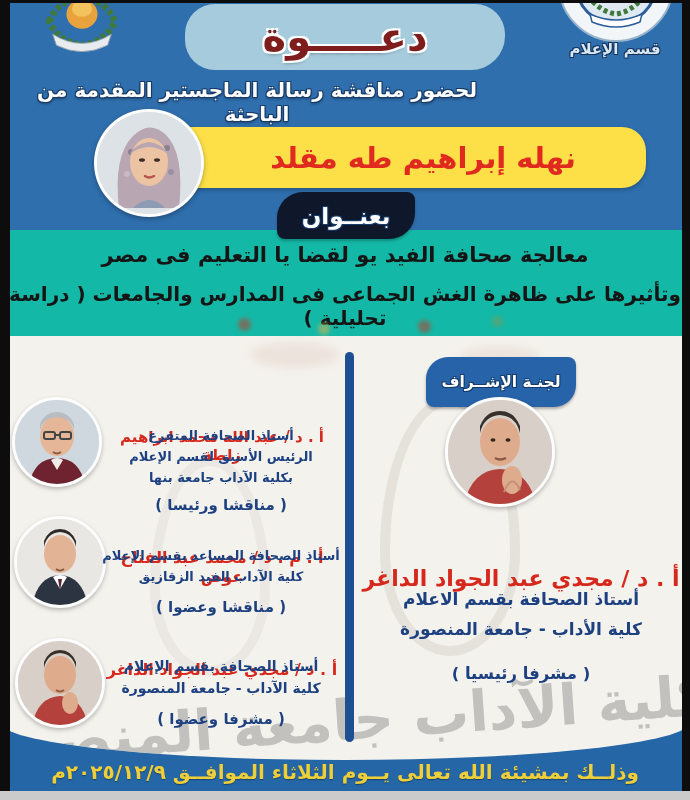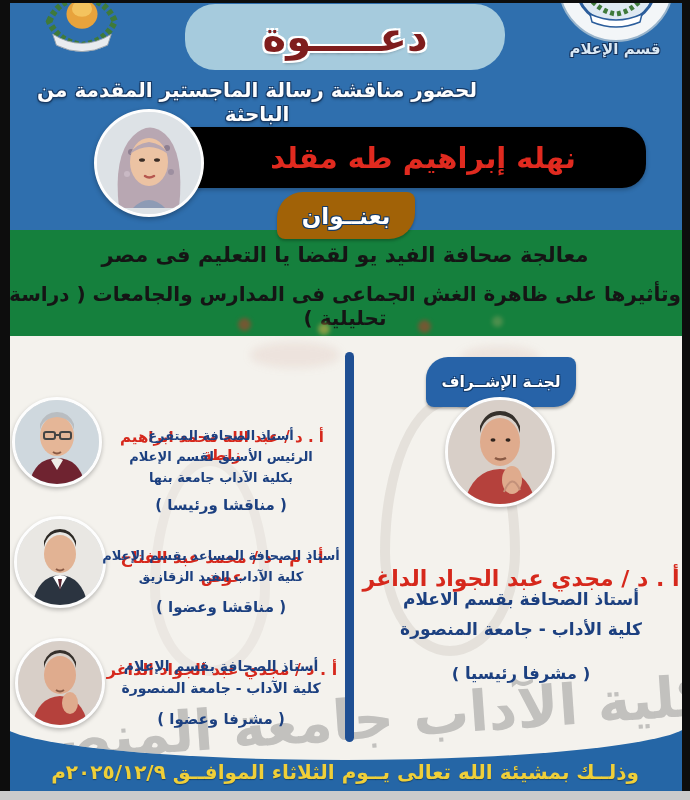--- a/index.html
+++ b/index.html
@@ -39,45 +39,45 @@
   .logo-right { position:absolute; left:558px; top:-74px; width:116px; height:116px;
     background:#f3f6f8; border-radius:50%; border:2px solid #98b4cc; overflow:hidden; }
   .dept-label {
     position:absolute; left:540px; top:40px; width:150px; text-align:center;
     font-size:15px; font-weight:bold; color:#d9e8f4;
     text-shadow:-1px -1px 0 #16335c, 1px -1px 0 #16335c, -1px 1px 0 #16335c, 1px 1px 0 #16335c;
   }
 
   .name-banner {
     position:absolute; left:130px; top:127px; width:516px; height:61px;
-    background:#000000; border-radius:14px 24px 24px 14px;
+    background:#fde047; border-radius:14px 24px 24px 14px;
     display:flex; align-items:center; justify-content:center; padding-left:70px;
     box-shadow:0 2px 4px rgba(0,0,0,.25); z-index:1;
   }
   .name-text { font-size:29px; font-weight:bold; color:#e02a1f; letter-spacing:1px; }
 
   .researcher-photo {
     position:absolute; left:94px; top:109px; width:110px; height:108px;
     border-radius:50%; border:3px solid #fdfdfd; overflow:hidden; z-index:2;
     background:#dfe3e6; box-shadow:0 2px 5px rgba(0,0,0,.3);
   }
 
   .benwan-badge {
     position:absolute; left:277px; top:192px; width:138px; height:47px;
-    background:#a16207; border-radius:26px 8px 26px 8px;
+    background:#0f172a; border-radius:26px 8px 26px 8px;
     display:flex; align-items:center; justify-content:center; z-index:3;
     box-shadow:0 2px 3px rgba(0,0,0,.25);
   }
   .benwan-text {
     font-size:23px; font-weight:bold; color:#fff;
     text-shadow:-1px -1px 0 #143b6b, 1px -1px 0 #143b6b, -1px 1px 0 #143b6b, 1px 1px 0 #143b6b;
   }
 
   
-  #title-section { position:absolute; top:230px; left:0; width:690px; height:106px; background:#15803d; }
+  #title-section { position:absolute; top:230px; left:0; width:690px; height:106px; background:#14b8a6; }
   .title-line { position:absolute; left:0; width:690px; text-align:center; color:#151515; font-weight:bold; }
   .title-line1 { top:13px; font-size:21px; }
   .title-line2 { top:52px; font-size:20px; }
   .flower { position:absolute; border-radius:50%; filter:blur(2px); opacity:.55; }
 
   
   #committees {
     position:absolute; top:336px; left:0; width:690px; height:424px;
     background:#f4f2ed; overflow:hidden;
     border-bottom-left-radius:50% 38px; border-bottom-right-radius:50% 38px;

